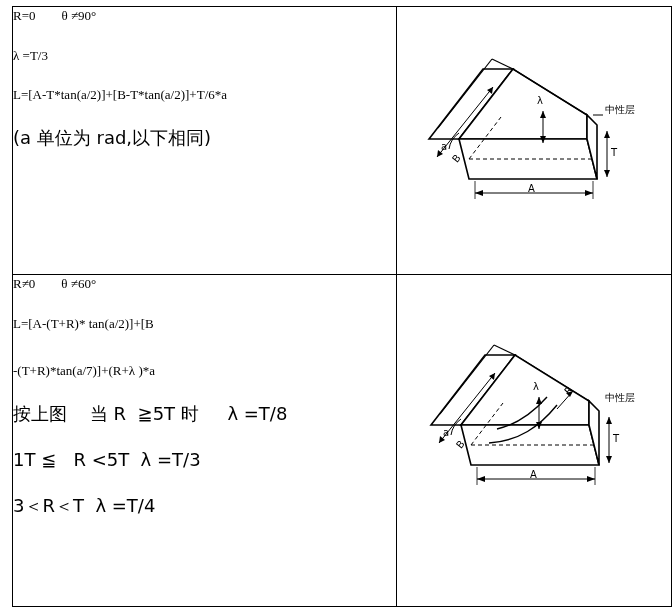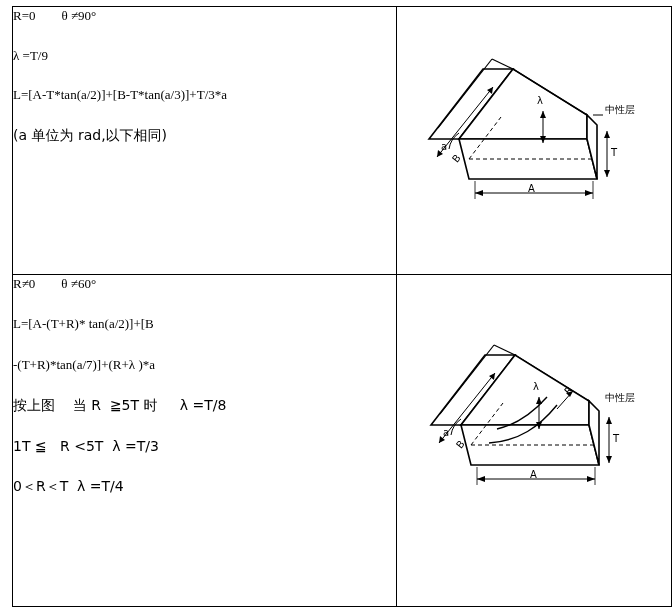--- a/index.html
+++ b/index.html
@@ -45,24 +45,24 @@
   .line {
     font-size: 13px;
     line-height: 1.35;
     margin: 0 0 22px 0;
     white-space: pre-wrap;
     word-break: break-word;
   }
   .line:last-child { margin-bottom: 0; }
   .line.cn {
     font-family: "DejaVu Sans", sans-serif;
-    font-size: 14px;
+    font-size: 18px;
     margin-top: 12px;
   }
-  .line.small-gap { margin-bottom: 24px; }
+  .line.small-gap { margin-bottom: 30px; }
 
   .fig-wrap {
     position: relative;
     width: 272px;
     height: 100%;
   }
   .fig-wrap svg {
     position: absolute;
     left: 0;
     top: 0;
@@ -78,22 +78,22 @@
 </head>
 <body>
 
 <div class="sheet">
 
   <table class="calc-table">
     <tbody>
       <tr class="row1">
         <td class="formula-cell">
           <p class="line">R=0        θ ≠90°</p>
-          <p class="line">λ =T/9</p>
-          <p class="line">L=[A-T*tan(a/2)]+[B-T*tan(a/3)]+T/3*a</p>
+          <p class="line">λ =T/3</p>
+          <p class="line">L=[A-T*tan(a/2)]+[B-T*tan(a/2)]+T/6*a</p>
           <p class="line cn">(a 单位为 rad,以下相同)</p>
         </td>
         <td class="figure-cell">
           <div class="fig-wrap">
             <svg width="272" height="266" viewBox="0 0 272 266">
 
               <polygon points="32,132 86,62 116,62 62,132" fill="#ffffff" stroke="#000000" stroke-width="1.6"></polygon>
               <line x1="41" y1="121" x2="95" y2="52" stroke="#000000" stroke-width="1.2"></line>
               <line x1="95" y1="52" x2="116" y2="62" stroke="#000000" stroke-width="1.2"></line>
 
@@ -138,21 +138,21 @@
         </td>
       </tr>
 
       <tr class="row2">
         <td class="formula-cell">
           <p class="line">R≠0        θ ≠60°</p>
           <p class="line small-gap">L=[A-(T+R)* tan(a/2)]+[B</p>
           <p class="line">-(T+R)*tan(a/7)]+(R+λ )*a</p>
           <p class="line cn">按上图    当 R  ≧5T 时     λ =T/8</p>
           <p class="line cn">1T ≦   R &lt;5T  λ =T/3</p>
-          <p class="line cn">0＜R＜T  λ =T/4</p>
+          <p class="line cn">3＜R＜T  λ =T/4</p>
         </td>
         <td class="figure-cell">
           <div class="fig-wrap">
             <svg width="272" height="330" viewBox="0 0 272 330">
 
               <polygon points="34,150 88,80 118,80 64,150" fill="#ffffff" stroke="#000000" stroke-width="1.6"></polygon>
               <line x1="43" y1="139" x2="97" y2="70" stroke="#000000" stroke-width="1.2"></line>
               <line x1="97" y1="70" x2="118" y2="80" stroke="#000000" stroke-width="1.2"></line>
 
               <path d="M 118 80 C 150 104 160 122 164 128 L 192 128 L 192 126 L 118 80 Z" fill="#ffffff" stroke="#000000" stroke-width="1.2"></path>

